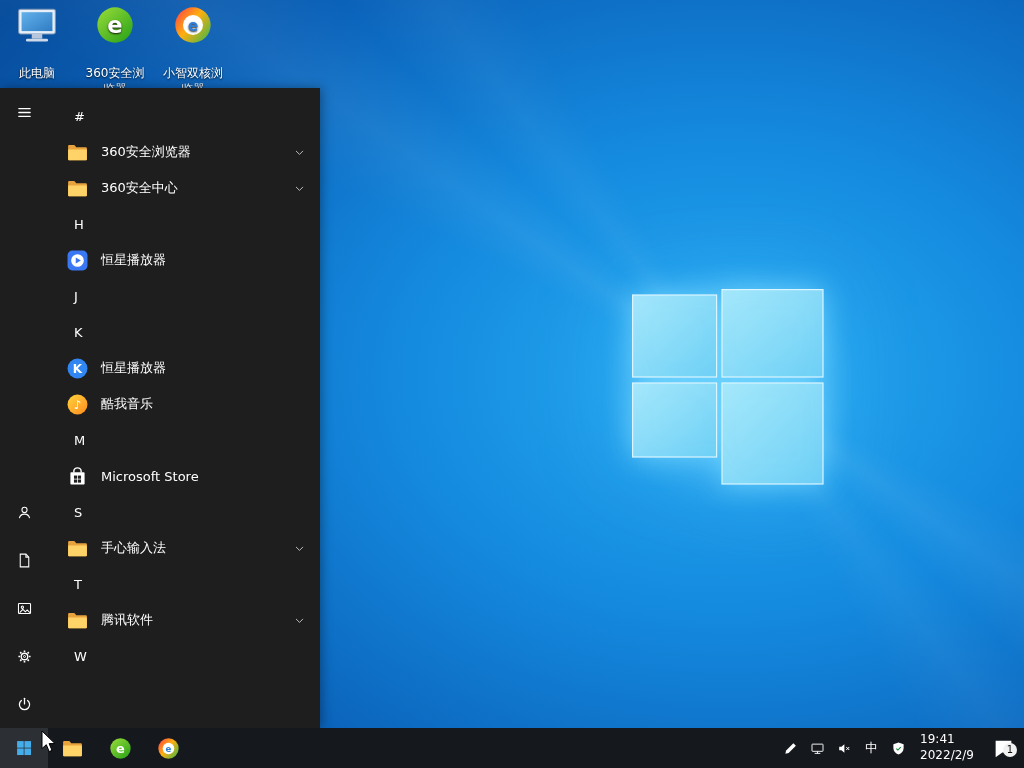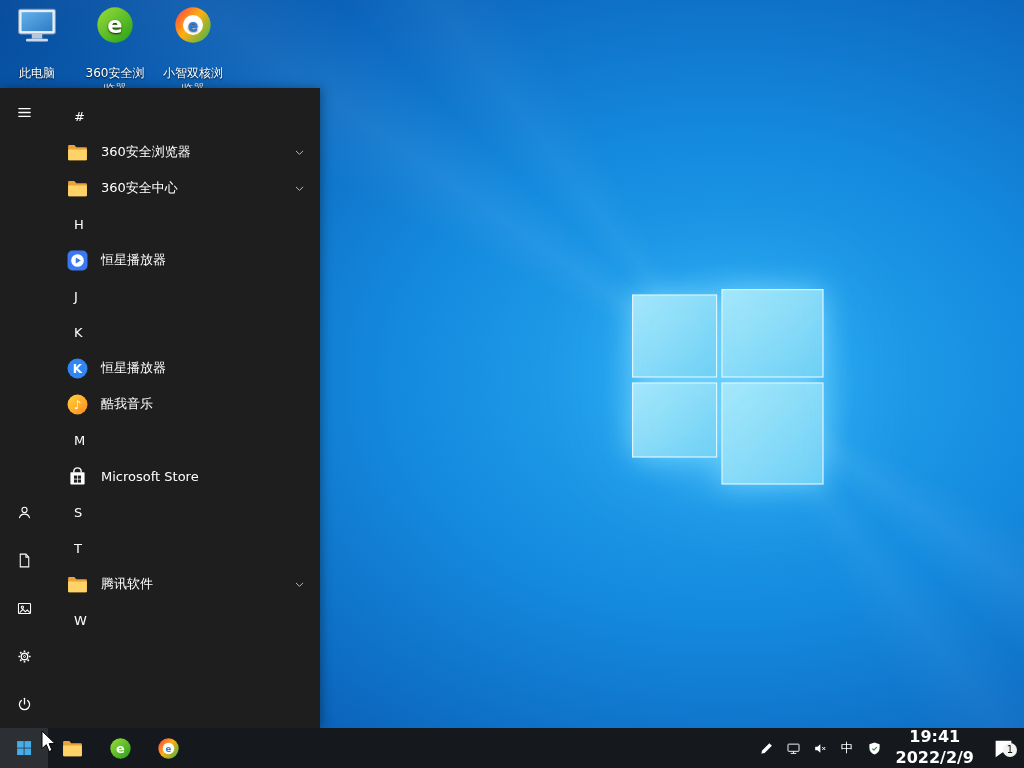--- a/index.html
+++ b/index.html
@@ -65,21 +65,21 @@
   .tb-btn { width:48px; display:flex; align-items:center; justify-content:center; position:relative; }
   .tb-btn.start { background:rgba(255,255,255,0.10); }
   .tb-btn .ic { width:23px; height:23px; }
   .tb-btn.start .ic { width:18px; height:18px; }
   .tb-pinned { display:flex; }
   .tray { margin-left:auto; display:flex; align-items:center; }
   .tray-icons { display:flex; align-items:center; }
   .tray-btn { height:40px; min-width:27px; padding:0 2px; display:flex; align-items:center; justify-content:center; }
   .tray-btn .ic { width:15px; height:15px; }
   .ime { font-size:12.5px; color:#fff; }
-  .clock { padding:0 8px; font-size:16px; line-height:1.3; text-align:center; white-space:nowrap;font-weight:bold; }
+  .clock { padding:0 8px; font-size:12px; line-height:1.3; text-align:left; white-space:nowrap; }
   .tb-btn.notif { width:42px; }
   .badge { position:absolute; left:21px; bottom:3px; min-width:14px; height:14px;
     border-radius:7px; background:#f2f2f2; color:#111; font-size:10px; line-height:14px;
     text-align:center; padding:0 2px; }
 
   
   .cursor { position:absolute; left:40px; top:730px; width:18px; height:25px; z-index:60; }
 </style>
 </head>
 <body>
@@ -302,20 +302,34 @@
                 <rect x="8.3" y="15.1" width="3.3" height="3.3"></rect>
                 <rect x="12.4" y="15.1" width="3.3" height="3.3"></rect>
               </g>
             </svg>
           </span>
           <span class="lbl">Microsoft Store</span>
         </div>
         <div class="section">
           <span>S</span>
         </div>
+        <div class="row">
+          <span class="ic">
+            <svg viewBox="0 0 24 24">
+              <path d="M2.2 5.4c0-.7.6-1.3 1.3-1.3h5.2l2 2.3h9.8c.7 0 1.3.6 1.3 1.3v11c0 .7-.6 1.3-1.3 1.3H3.5c-.7 0-1.3-.6-1.3-1.3z" fill="#e8a33d"></path>
+              <path d="M2.2 8.8h19.6v9.9c0 .7-.6 1.3-1.3 1.3H3.5c-.7 0-1.3-.6-1.3-1.3z" fill="#ffd367"></path>
+            </svg>
+          </span>
+          <span class="lbl">手心输入法</span>
+          <span class="chev">
+            <svg viewBox="0 0 24 24" fill="none" stroke="#c9c9c9" stroke-width="1.7">
+              <path d="M5.5 9l6.5 6.5L18.5 9"></path>
+            </svg>
+          </span>
+        </div>
         <div class="section">
           <span>T</span>
         </div>
         <div class="row">
           <span class="ic">
             <svg viewBox="0 0 24 24">
               <path d="M2.2 5.4c0-.7.6-1.3 1.3-1.3h5.2l2 2.3h9.8c.7 0 1.3.6 1.3 1.3v11c0 .7-.6 1.3-1.3 1.3H3.5c-.7 0-1.3-.6-1.3-1.3z" fill="#e8a33d"></path>
               <path d="M2.2 8.8h19.6v9.9c0 .7-.6 1.3-1.3 1.3H3.5c-.7 0-1.3-.6-1.3-1.3z" fill="#ffd367"></path>
             </svg>
           </span>

